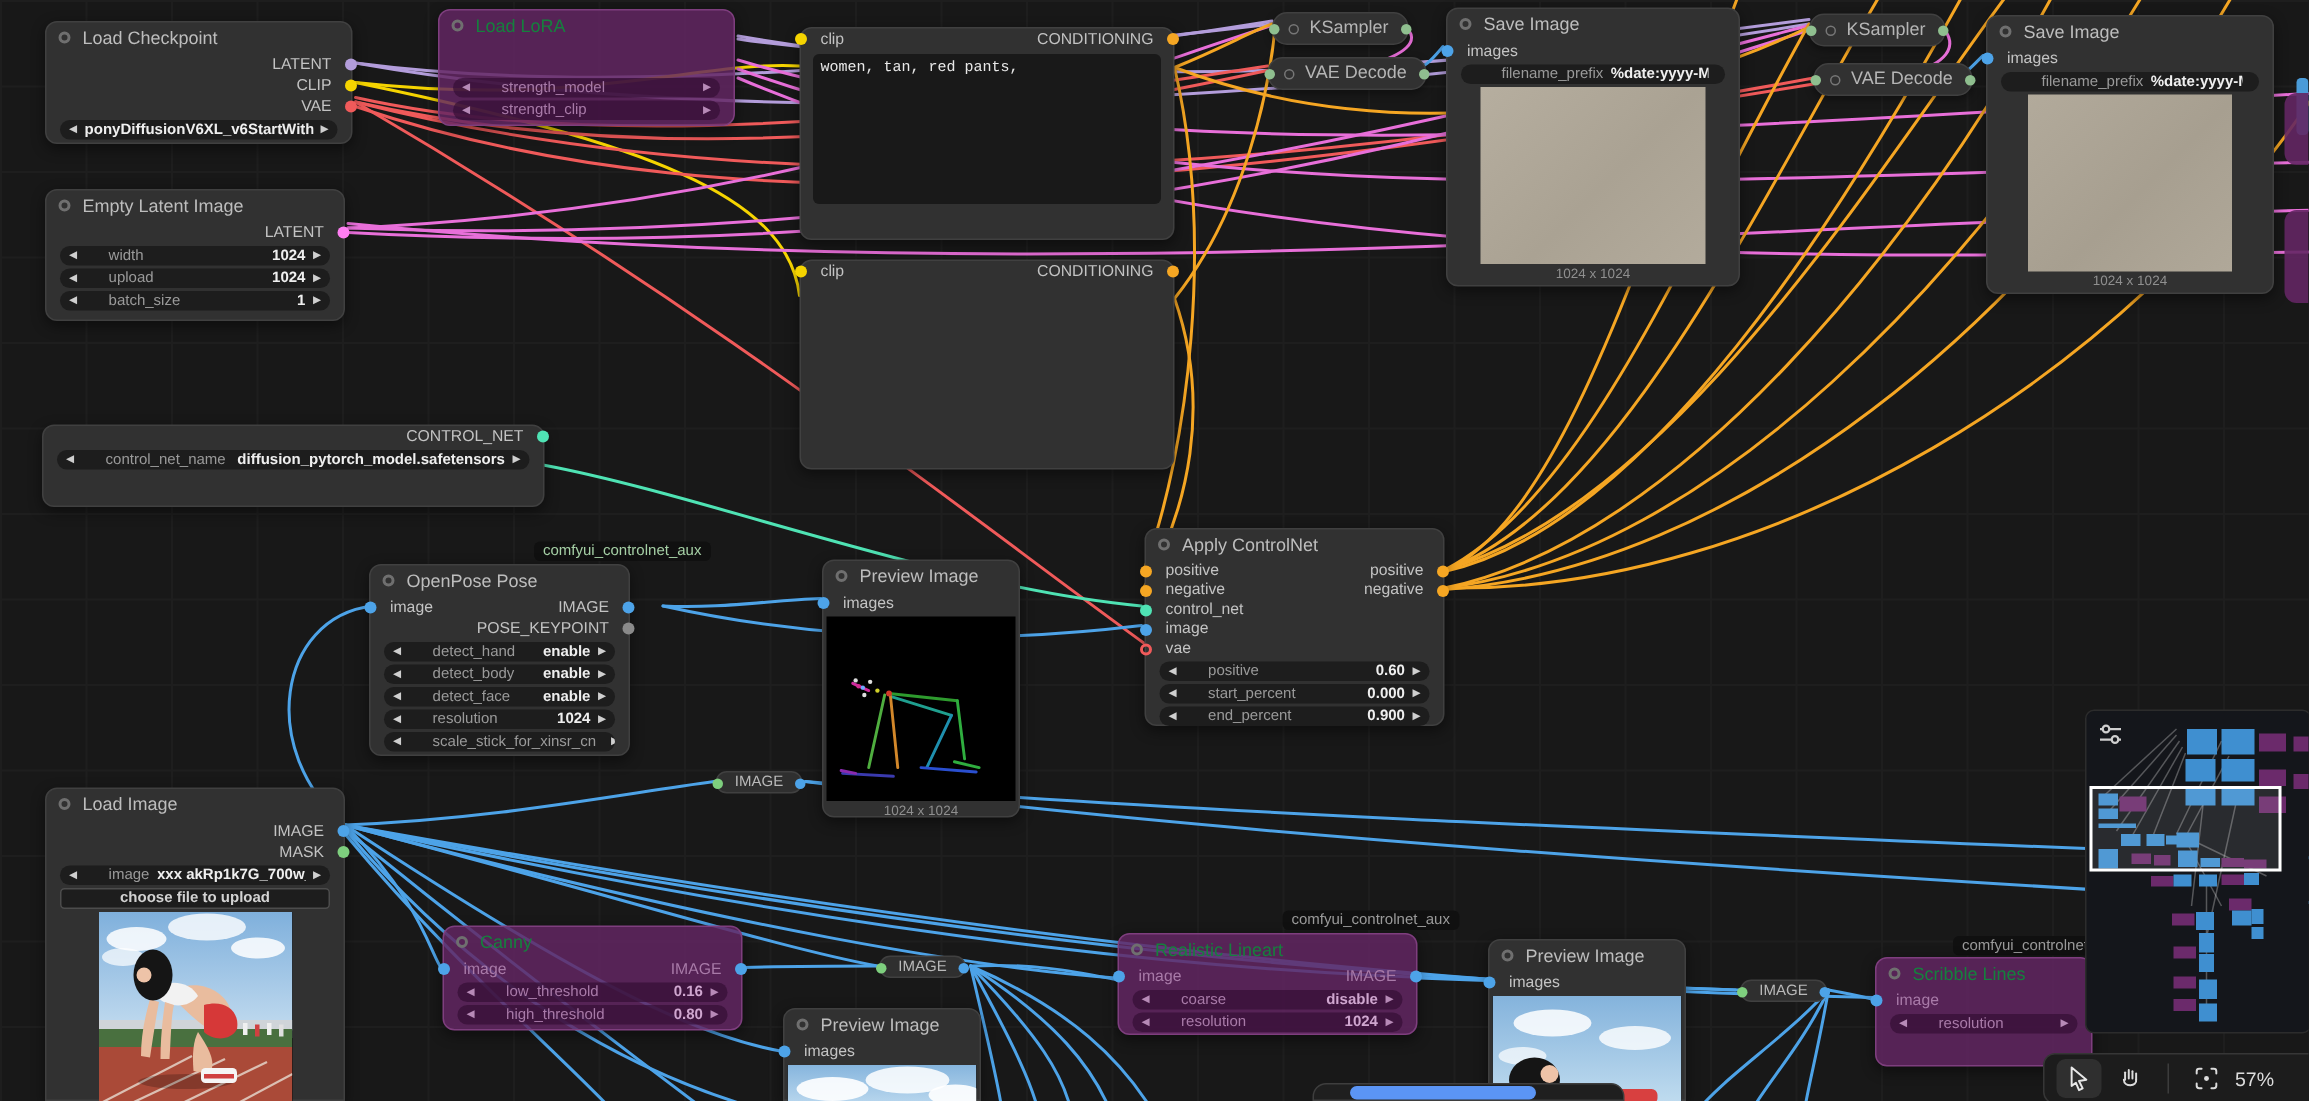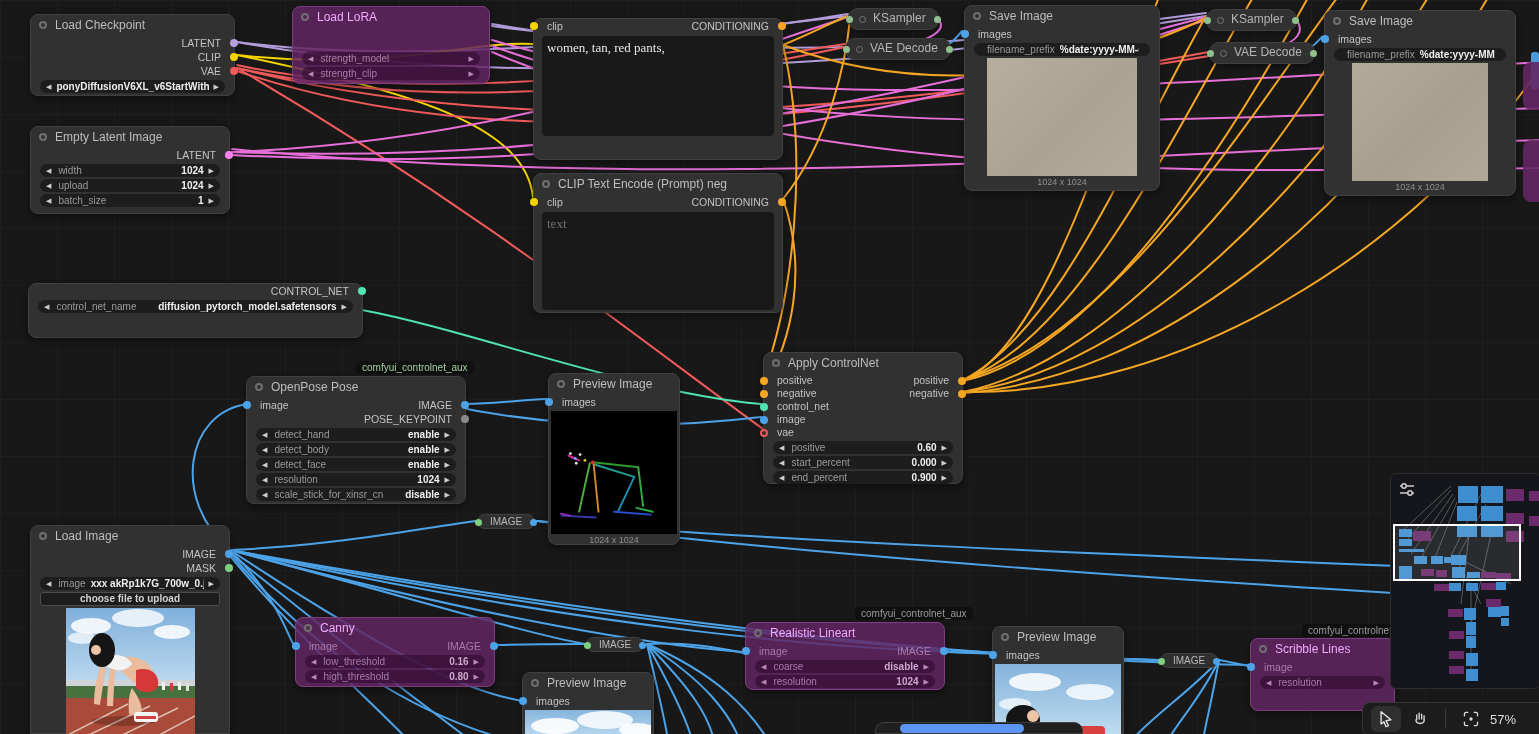--- a/index.html
+++ b/index.html
@@ -19,28 +19,28 @@
   .dual{display:flex;justify-content:space-between}
   .dual .sin{padding-left:13px}.dual .sout{padding-right:13px}
   .dot{position:absolute;top:3px;width:8px;height:8px;border-radius:50%;z-index:3}
   .dot.in{left:-4px}.dot.out{right:-4px}
   .dot.hollow{background:transparent !important;border:2px solid;box-sizing:border-box}
   .c-model{background:#b39ddb}.c-clip{background:#f5d400}.c-vae{background:#f05a5a}
   .c-latent{background:#ff7ef2}.c-cond{background:#f5a623}.c-img{background:#4da3e8}
   .c-cnet{background:#4fe3b4}.c-mask{background:#7ecf7e}.c-pose{background:#8a8a8a}.c-grn{background:#8fbf8f}
   .widget{display:flex;align-items:center;height:13px;margin:2px 9px;background:#1d1d1d;border-radius:7px;padding:0 6px;font-size:10px;color:#9a9a9a;overflow:hidden;white-space:nowrap}
   .warr{color:#cfcfcf;font-size:7px;line-height:13px;flex:0 0 auto}
-  .wlabel{margin-left:7px;flex:0 0 auto}
+  .wlabel{margin-left:21px;flex:0 0 auto}
   .wvalue{flex:1 1 auto;text-align:right;margin:0 5px;color:#efefef;font-weight:bold;overflow:hidden}
   .combo .wvalue{text-align:center}
-  .txt{margin:3px 8px;background:#191919;border-radius:4px;padding:4px 5px;font-family:Liberation Serif, serif;font-size:13px;color:#e8e8e8;overflow:hidden}
+  .txt{margin:3px 8px;background:#191919;border-radius:4px;padding:4px 5px;font-family:Liberation Mono, monospace;font-size:10px;color:#e8e8e8;overflow:hidden}
   .txt.ph{color:#6f6f6f}
   .nbtn{margin:2px 9px;height:12px;line-height:12px;text-align:center;background:#1d1d1d;border:1px solid #4c4c4c;border-radius:3px;font-size:10px;color:#d2d2d2;font-weight:bold}
   .bypass{background:rgba(99,38,99,.84);border-color:#7e3e7e}
-  .bypass .ntitle{color:#f0abfc}
+  .bypass .ntitle{color:#15803d}
   .bypass .srow{color:#a87aa8}
   .bypass .widget{background:rgba(52,14,52,.7);color:#a87aa8}
   .bypass .wvalue{color:#cfa6cf}
   .bypass .warr{color:#b78ab7}
   .badge{position:absolute;z-index:2;background:#101010;border-radius:4px;height:13px;line-height:13px;padding:0 6px;font-size:10px;color:#a5cfa5;white-space:nowrap}
   .badge.gray{color:#9a9a9a}
   .collapsed{position:absolute;z-index:2;background:#313131;border:1px solid #404040;border-radius:10px;height:20px;line-height:19px;color:#b5b5b5;font-size:12px;padding:0 12px 0 24px;box-shadow:0 2px 6px rgba(0,0,0,.4)}
   .cdot{position:absolute;width:7px;height:7px;border-radius:50%;top:7px}
   .ccirc{position:absolute;left:10px;top:6.5px;width:7px;height:7px;border-radius:50%;border:1.5px solid #777;box-sizing:border-box}
   .caption{text-align:center;font-size:9px;color:#8f8f8f;height:12px;line-height:12px}
@@ -184,26 +184,24 @@
 
 <div class="node" style="left:533px;top:18px;width:250px;height:142px">
   <div class="srow dual">
       <span class="sin"><span class="dot in c-clip"></span><span>clip</span></span>
       <span class="sout"><span>CONDITIONING</span><span class="dot out c-cond"></span></span>
     </div>
   <div class="txt" style="height:92px">women, tan, red pants,</div>
 </div>
 
 <div class="node" style="left:533px;top:173px;width:250px;height:140px">
-  <div class="ntitle"><span class="ncircle"></span><span>CLIP Text Encode (Prompt) neg</span></div>
   <div class="srow dual">
       <span class="sin"><span class="dot in c-clip"></span><span>clip</span></span>
       <span class="sout"><span>CONDITIONING</span><span class="dot out c-cond"></span></span>
     </div>
-  <div class="txt ph" style="height:90px">text</div>
 </div>
 
 <div class="collapsed" style="left:848px;top:8px"><span class="cdot c-grn" style="left:-3px"></span><span class="ccirc"></span><span>KSampler</span><span class="cdot c-grn" style="right:-3px"></span></div>
 <div class="collapsed" style="left:845px;top:38px"><span class="cdot c-grn" style="left:-3px"></span><span class="ccirc"></span><span>VAE Decode</span><span class="cdot c-grn" style="right:-3px"></span></div>
 <div class="collapsed" style="left:1206px;top:9px"><span class="cdot c-grn" style="left:-3px"></span><span class="ccirc"></span><span>KSampler</span><span class="cdot c-grn" style="right:-3px"></span></div>
 <div class="collapsed" style="left:1209px;top:42px"><span class="cdot c-grn" style="left:-3px"></span><span class="ccirc"></span><span>VAE Decode</span><span class="cdot c-grn" style="right:-3px"></span></div>
 
 <div class="node" style="left:964px;top:5px;width:196px;height:186px">
   <div class="ntitle"><span class="ncircle"></span><span>Save Image</span></div>
   <div class="srow sin"><span class="dot in c-img"></span><span>images</span></div>
@@ -230,21 +228,21 @@
   <div class="srow sout"><span>CONTROL_NET</span><span class="dot out c-cnet"></span></div>
   <div class="widget">
       <span class="warr">◀</span>
       <span class="wlabel">control_net_name</span>
       <span class="wvalue">diffusion_pytorch_model.safetensors</span>
       <span class="warr">▶</span>
     </div>
 </div>
 
 <div class="badge" style="left:356px;top:361px">comfyui_controlnet_aux</div>
-<div class="node" style="left:246px;top:376px;width:220px;height:128px">
+<div class="node" style="left:246px;top:376px;width:174px;height:128px">
   <div class="ntitle"><span class="ncircle"></span><span>OpenPose Pose</span></div>
   <div class="srow dual">
       <span class="sin"><span class="dot in c-img"></span><span>image</span></span>
       <span class="sout"><span>IMAGE</span><span class="dot out c-img"></span></span>
     </div>
   <div class="srow sout"><span>POSE_KEYPOINT</span><span class="dot out c-pose"></span></div>
   <div class="widget">
       <span class="warr">◀</span>
       <span class="wlabel">detect_hand</span>
       <span class="wvalue">enable</span>

